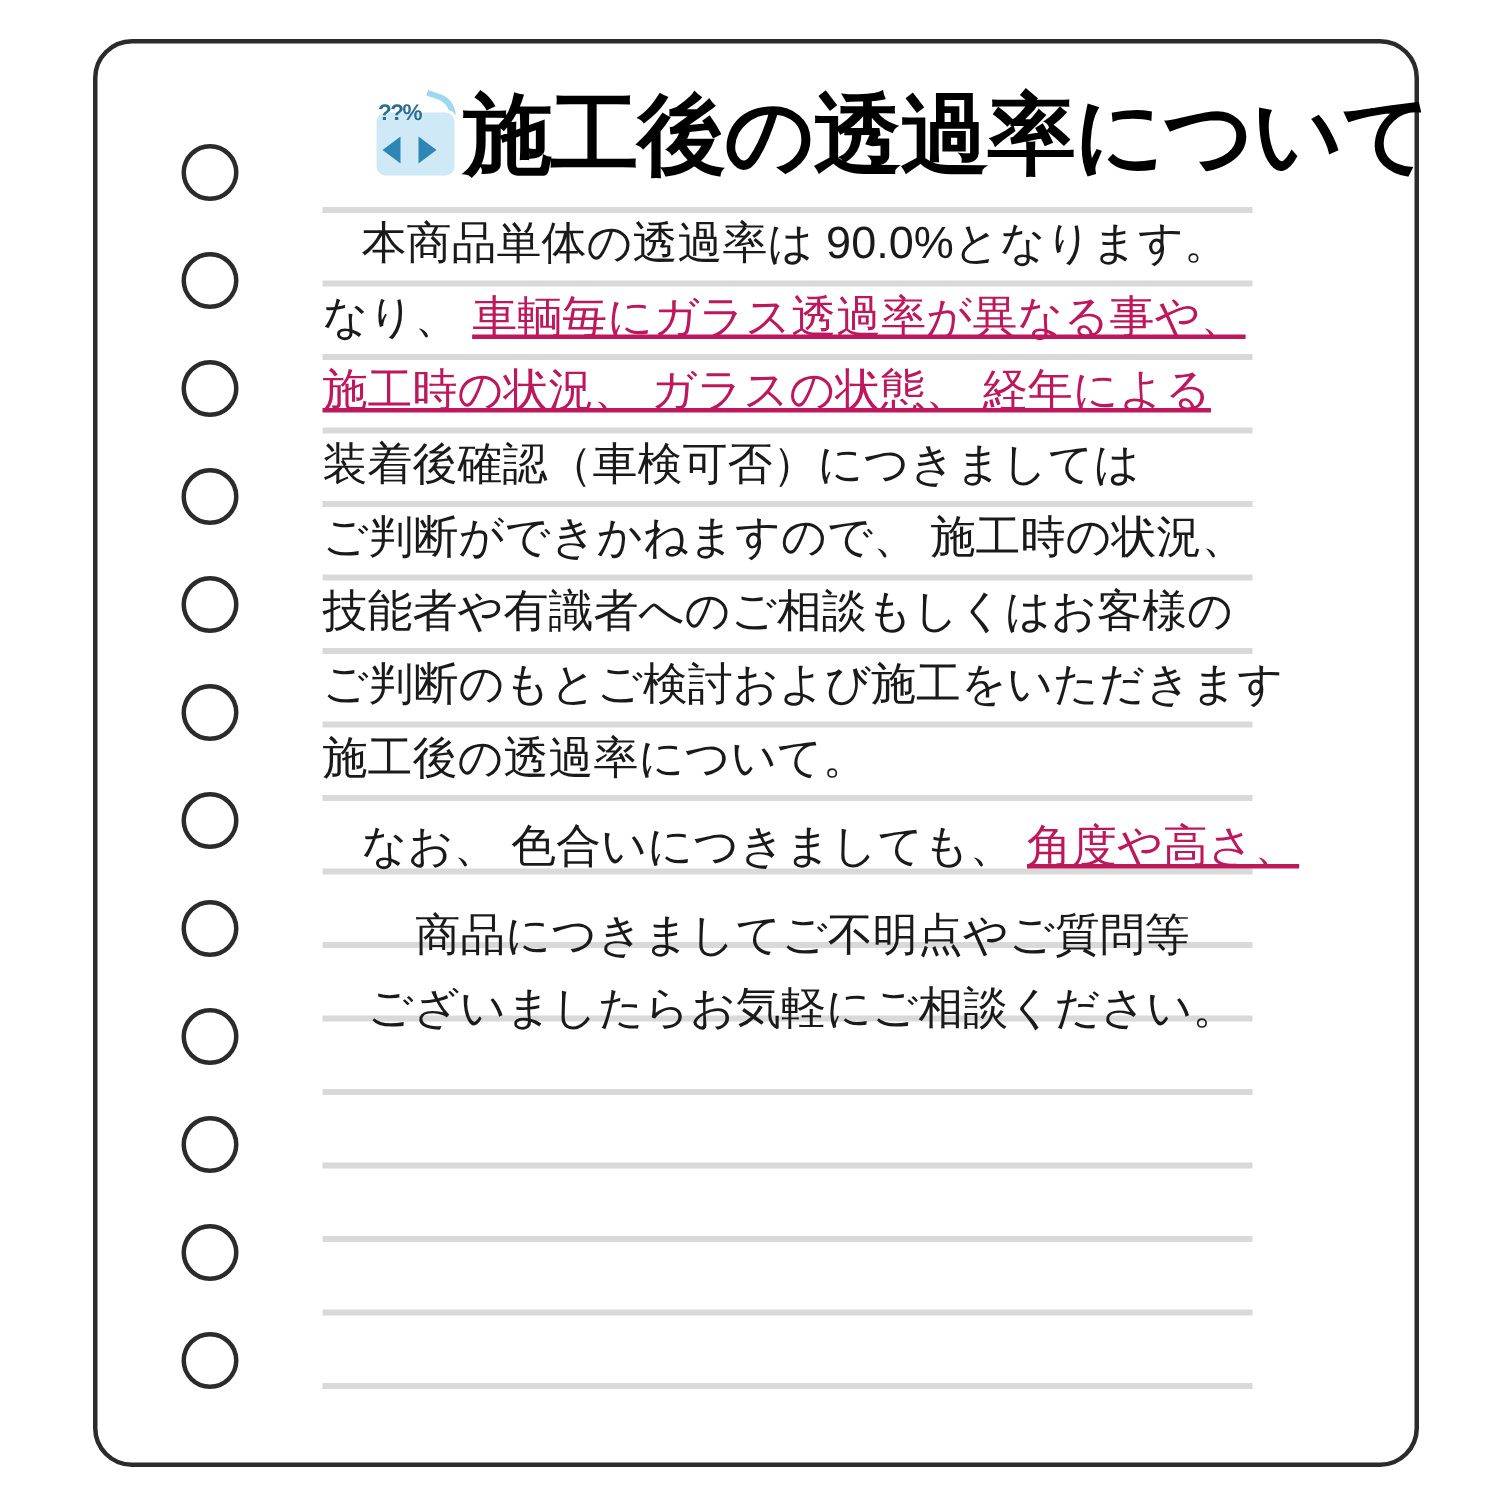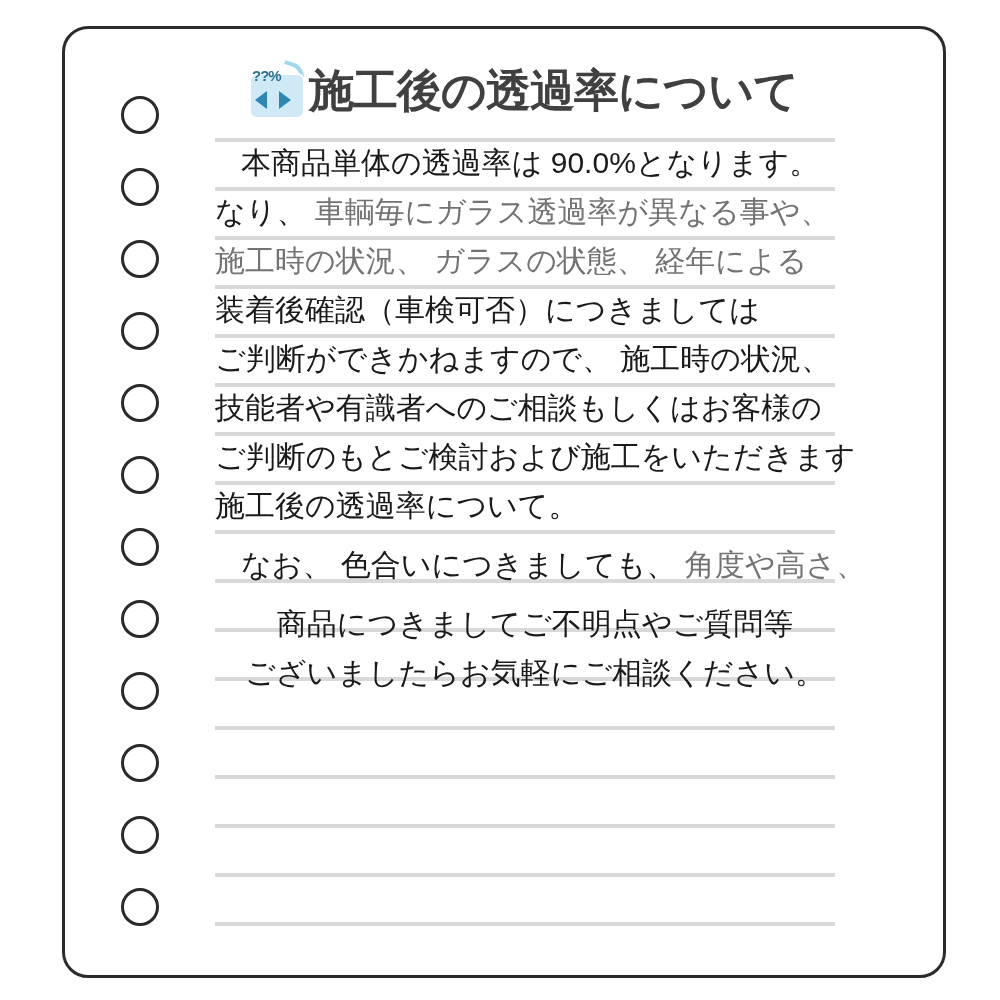--- a/index.html
+++ b/index.html
@@ -134,40 +134,40 @@
     left: 38px;
     top: 0px;
     width: 20px;
     height: 20px;
     border-top: 4px solid #9fd7ef;
     border-right: 4px solid #9fd7ef;
     border-radius: 0 16px 0 0;
     transform: rotate(18deg);
   }
   .title-text {
-    font-size: 45px;
+    font-size: 59px;
     font-weight: bold;
-    color: #404040;
+    color: #000000;
     letter-spacing: -1px;
     white-space: nowrap;
   }
 
   .body-text {
     margin-top: 8px;
   }
   .line {
     height: 49px;
     line-height: 49px;
     font-size: 30px;
     color: #1a1a1a;
     white-space: nowrap;
   }
   .line.indent { padding-left: 26px; }
   .line.center { text-align: center; }
-  .pink { color: #737373; }
+  .pink { color: #be185d; text-decoration: underline; }
   .gap { height: 10px; }
 </style>
 </head>
 <body>
 
 <div class="page">
 
   <div class="sheet"></div>
 
   <div class="holes">

